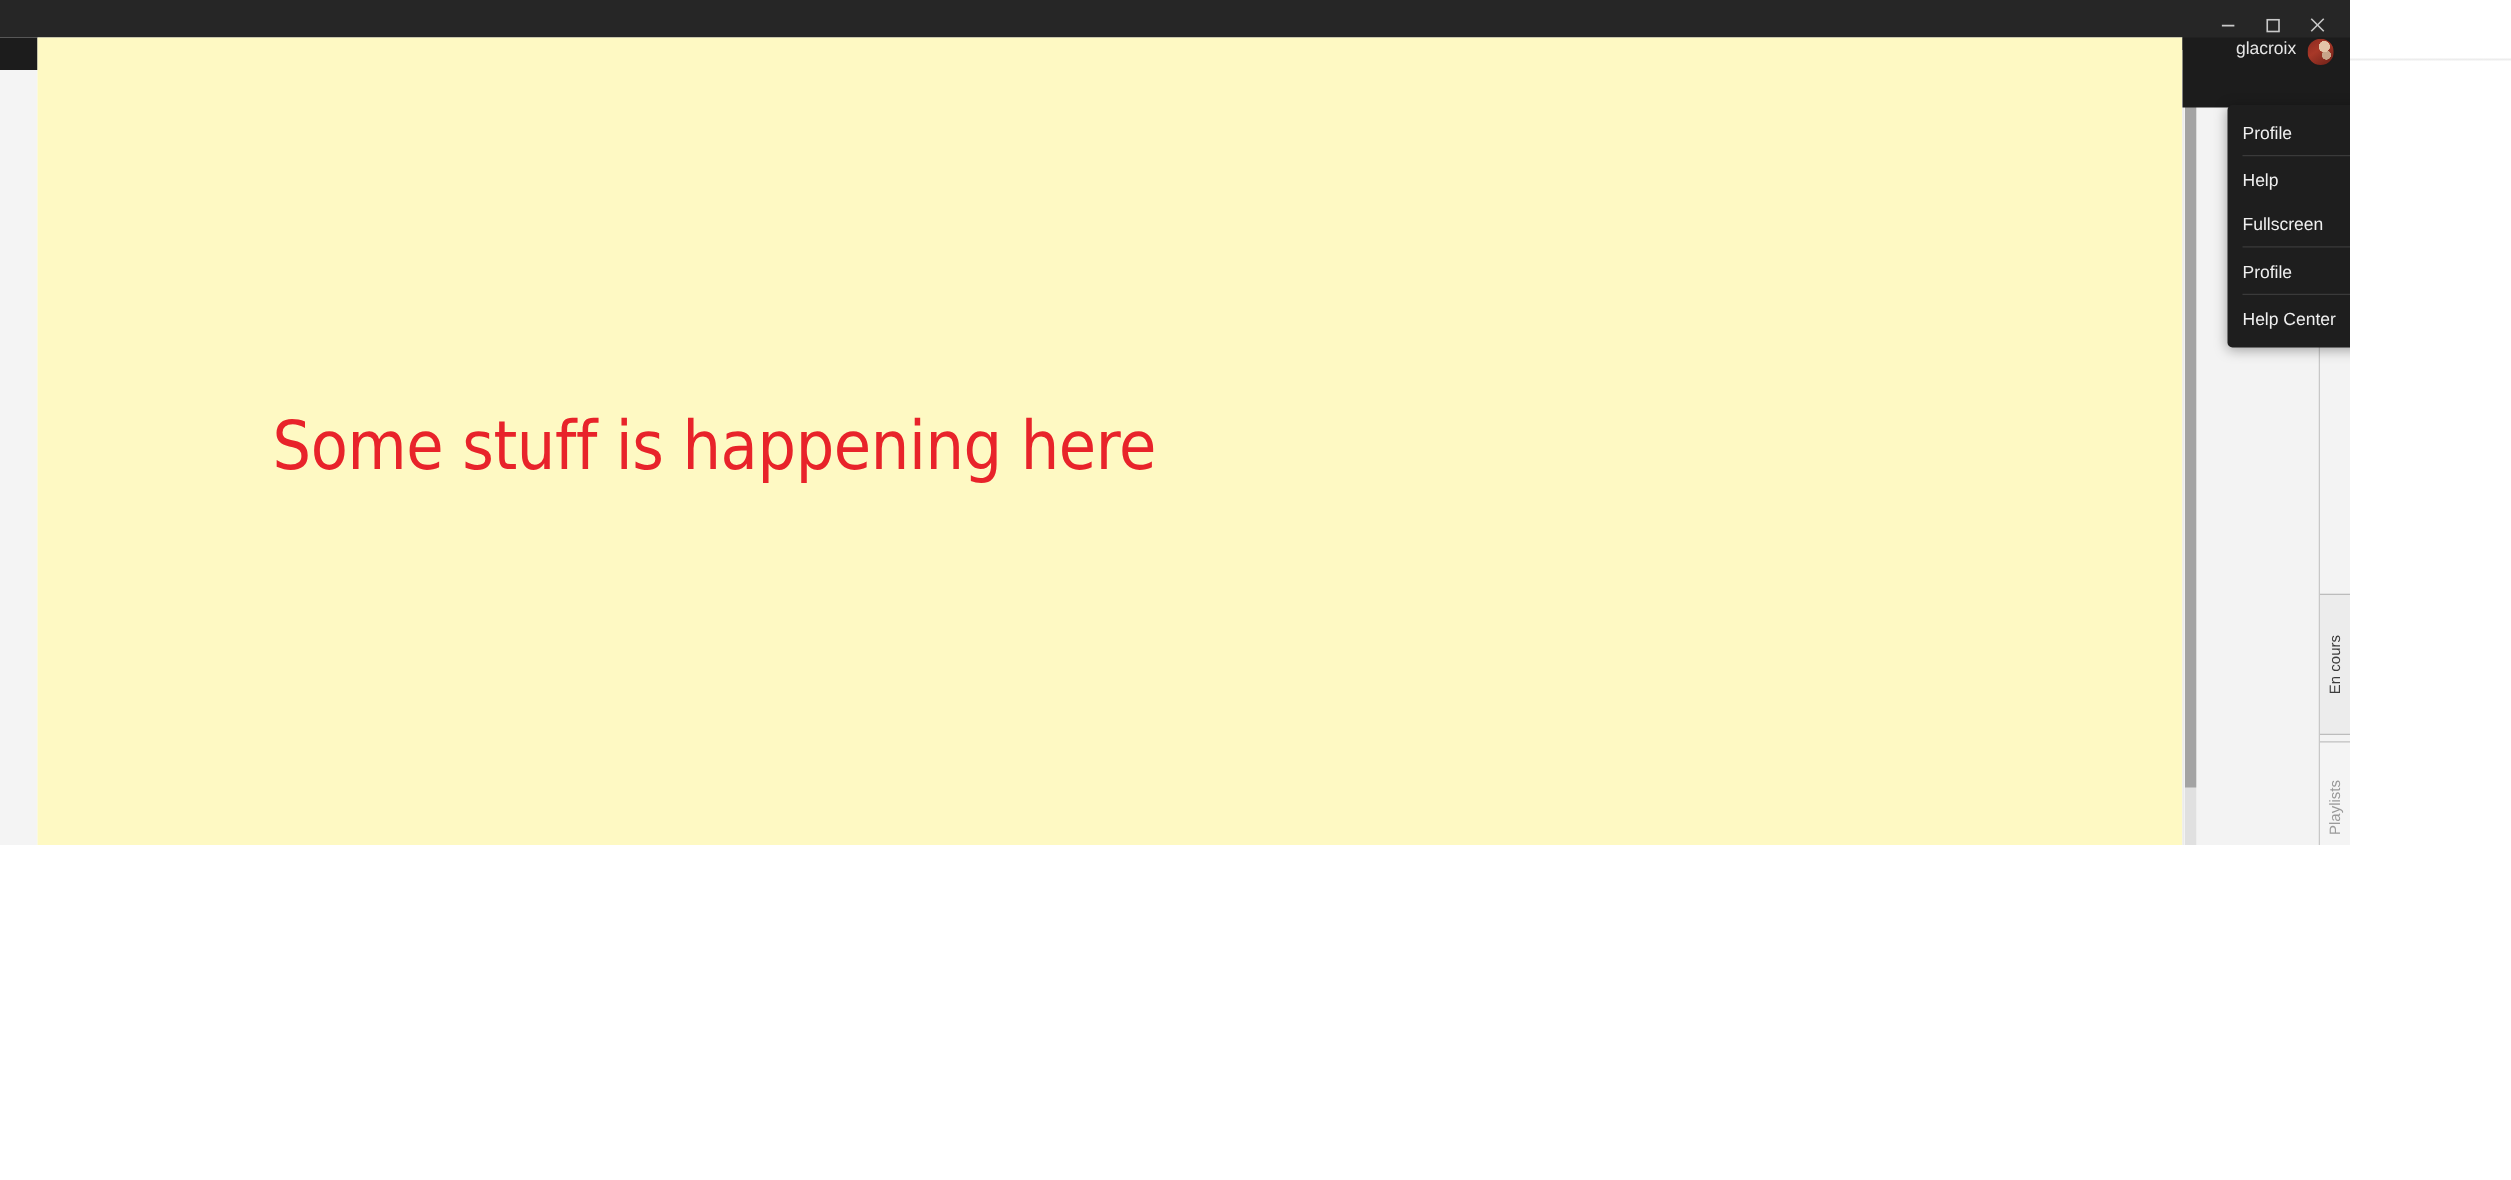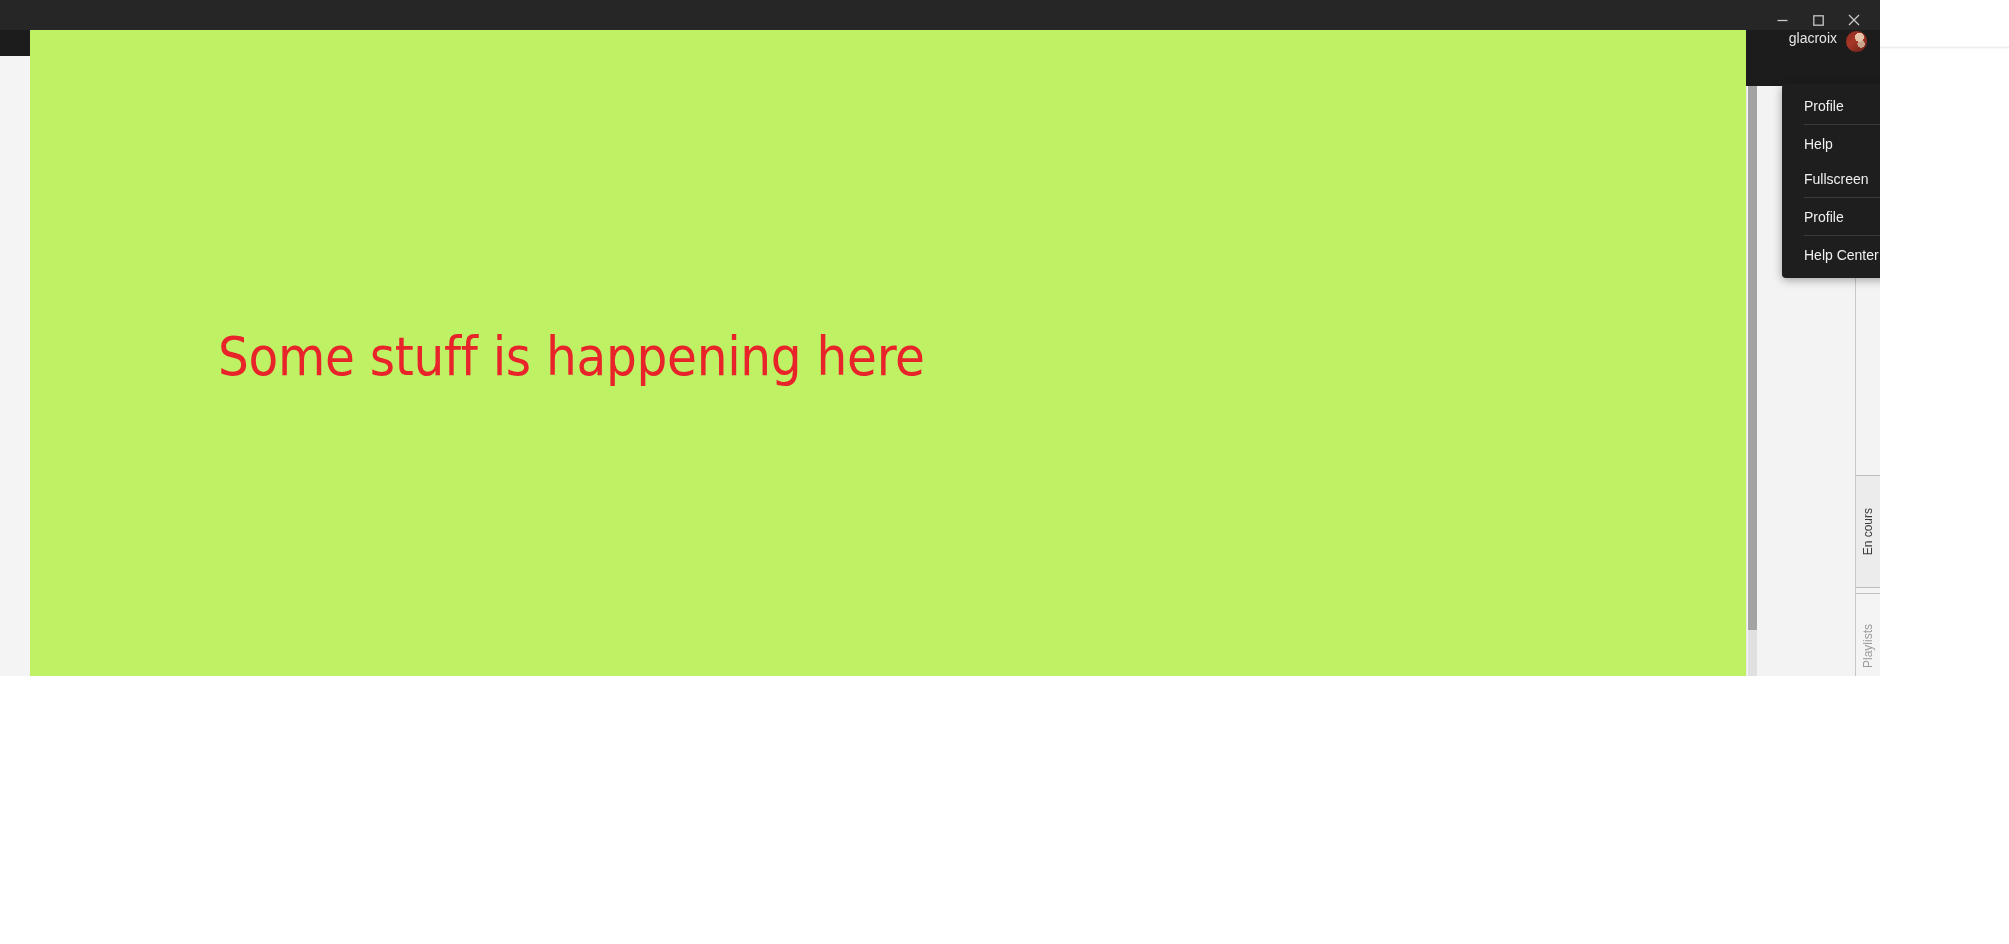--- a/index.html
+++ b/index.html
@@ -29,21 +29,21 @@
   }
   
   .left-rail {
     position:absolute; left:0; top:56px; width:30px; height:620px;
     background:#f4f4f4;
   }
 
   
   .main-canvas {
     position:absolute; left:30px; top:30px;
-    width:1716px; height:646px; background:#bef264;
+    width:1716px; height:646px; background:#fef9c3;
   }
   .headline {
     position:absolute; left:188px; top:295px;
     font-family:"DejaVu Sans Condensed","Liberation Sans", sans-serif;
     font-size:54px; font-weight:400; letter-spacing:-0.3px;
     color:#e8232a; white-space:nowrap;
   }
 
   
   .side-panel {
@@ -128,21 +128,21 @@
     background:linear-gradient(to bottom, #ffffff, #ececec 55%, #ffffff);
   }
 
   
   .dropdown {
     position:absolute; left:1782px; top:84px;
     width:178px;
     background:#1e1e1e;
     border-radius:4px;
     box-shadow:0 2px 10px rgba(0,0,0,0.35);
-    padding:4px 0 6px 10px;
+    padding:4px 0 6px 0;
     z-index:40;
   }
   .menu-item {
     height:35px; display:flex; align-items:center;
     padding:0 0 0 12px;
     font-size:14px; color:#f0f0f0;
     cursor:default;
   }
   .menu-sep {
     height:1px; background:#3a3a3a; margin:1px 12px;

